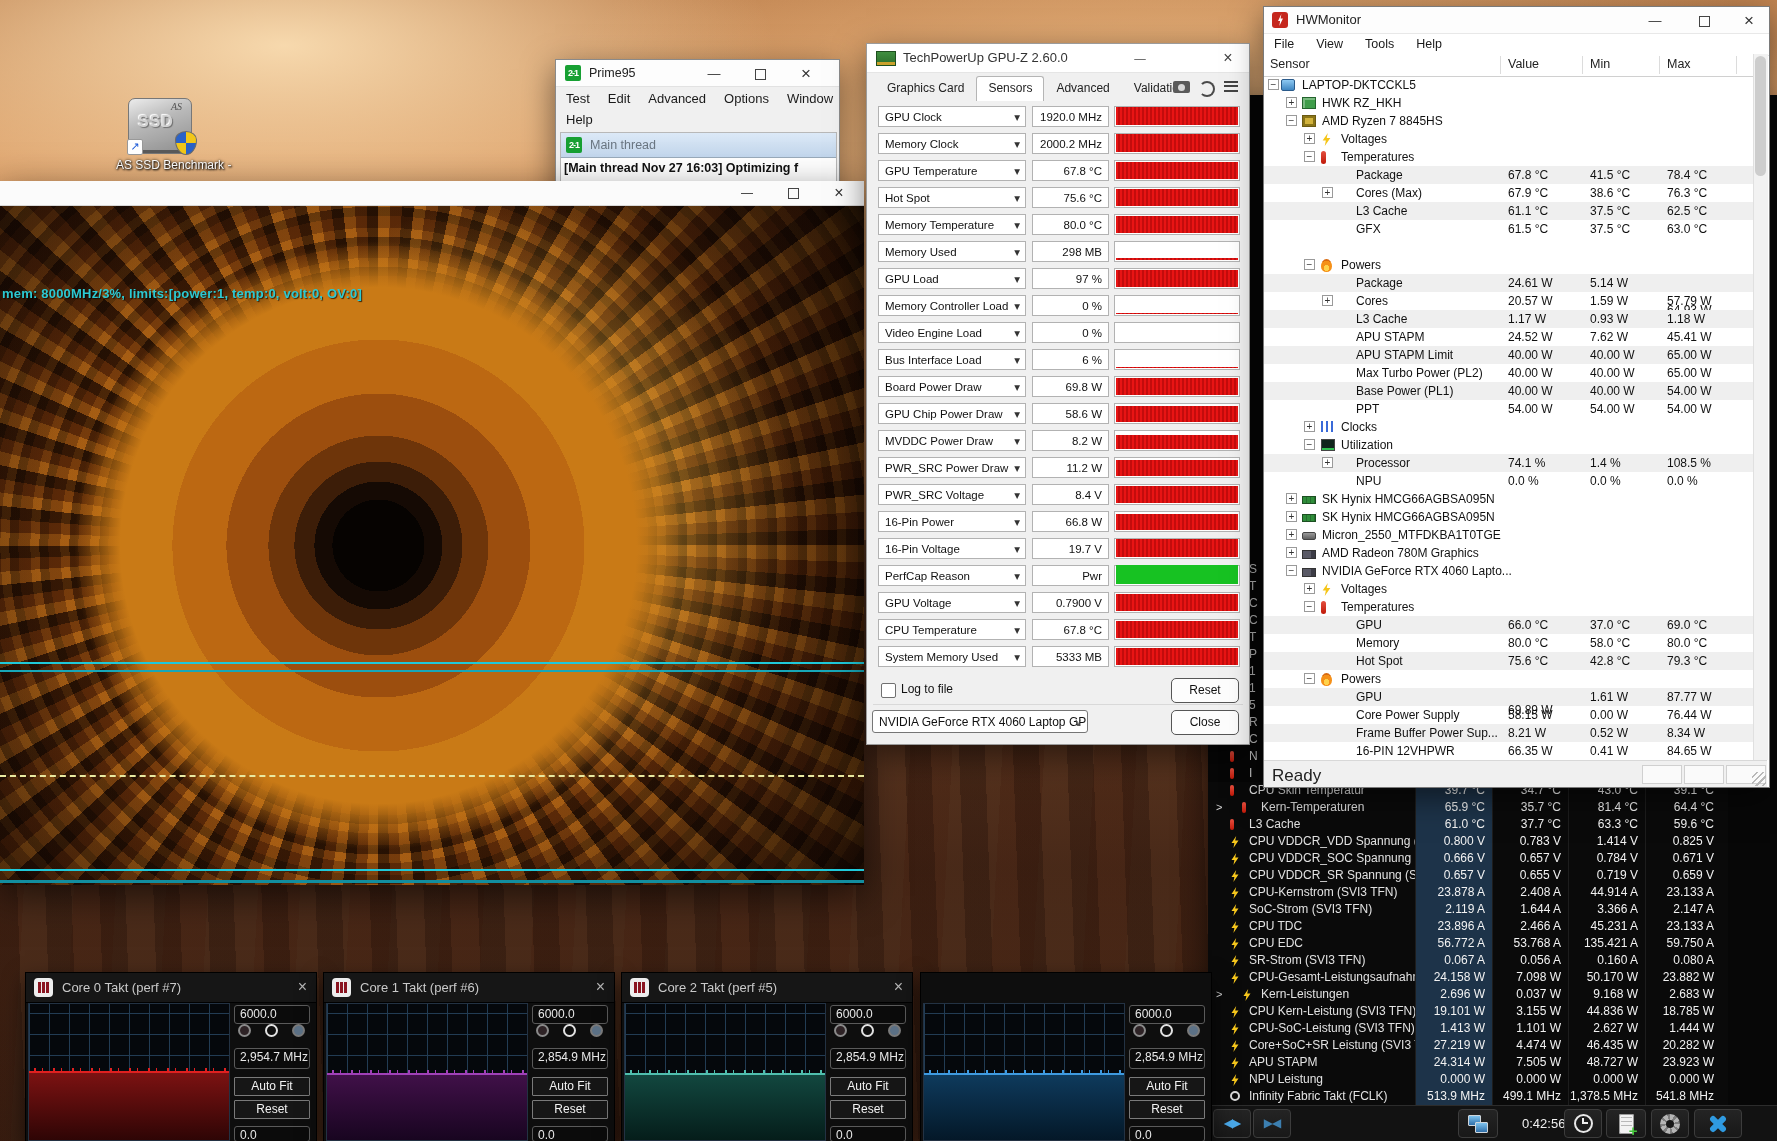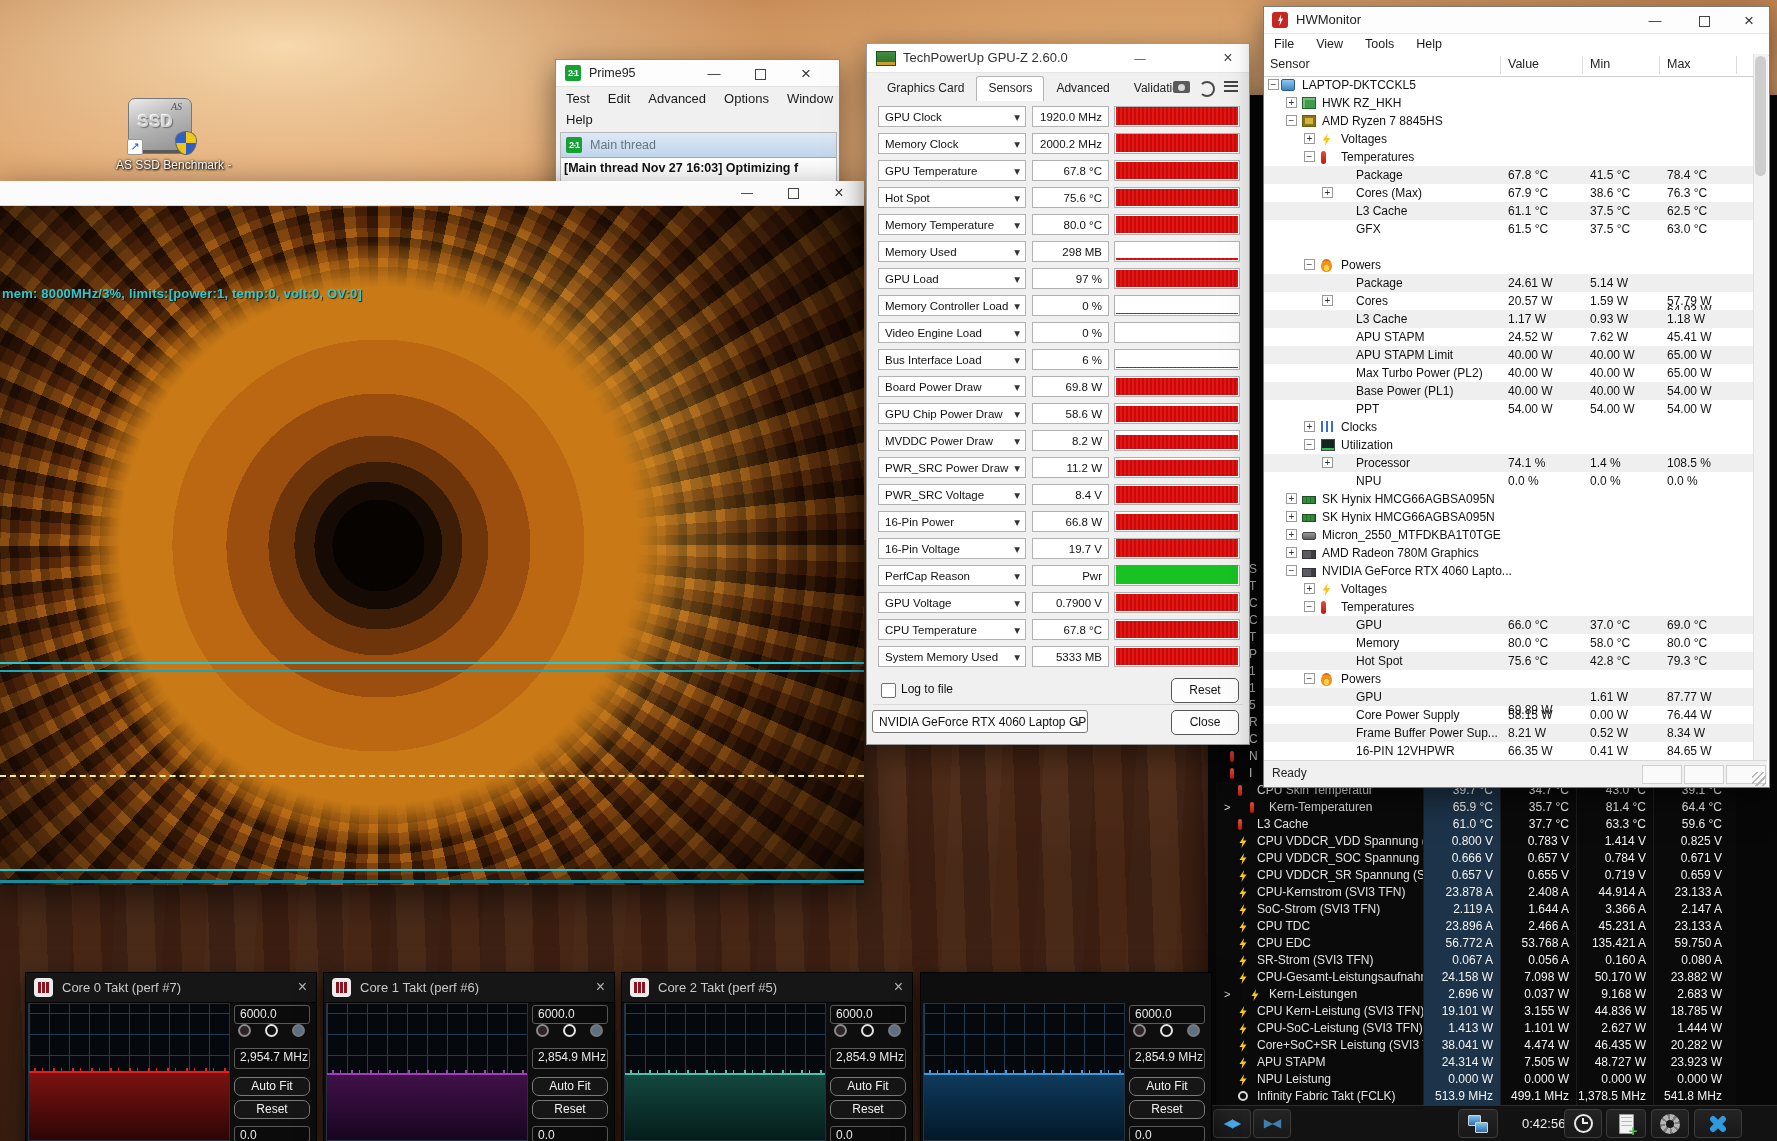--- a/index.html
+++ b/index.html
@@ -145,28 +145,28 @@
     background:radial-gradient(circle at 50% 68%,#ffd24a 0 3px,#f59018 3px 7px,#d86a10 7px);}
   .hw-ic-clock{height:11px;background:repeating-linear-gradient(90deg,#3a6ad8 0 2px,rgba(0,0,0,0) 2px 5px);}
   .hw-ic-util{background:#10261c;border:1px solid #444;box-shadow:inset 0 -4px 0 -2px #30c050;}
   .hw-ic-ram{height:8px;top:6px;border:1px solid #1c4f22;
     background:linear-gradient(90deg,#2f8d3a 0 3px,#256f2e 3px 4px,#2f8d3a 4px 7px,#256f2e 7px 8px,#2f8d3a 8px 11px,#256f2e 11px 12px,#2f8d3a 12px);}
   .hw-ic-disk{height:8px;top:6px;background:linear-gradient(#9a9a9a,#5f5f5f);border-radius:2px;border:1px solid #444;}
   .hw-ic-gpu{height:9px;top:6px;background:#5a5a66;border:1px solid #333;box-shadow:inset -4px 0 0 #3c3c46;}
   .hw-scroll{position:absolute;right:1px;top:47px;width:14px;height:706px;background:#f2f2f2;border-left:1px solid #e0e0e0;}
   .hw-thumb{position:absolute;left:1px;top:2px;width:11px;height:120px;background:#cdcdcd;border-radius:6px;}
   .hw-status{position:absolute;left:0;top:753px;width:503px;height:26px;background:#f0f0f0;border-top:1px solid #d8d8d8;}
-  .hw-ready{position:absolute;left:8px;top:5px;font-size:12px;color:#222;}
+  .hw-ready{position:absolute;left:8px;top:5px;font-size:17px;color:#222;}
   .hw-sbbox{position:absolute;top:4px;width:38px;height:17px;background:#fafafa;border:1px solid #d0d0d0;}
   .hw-grip{position:absolute;right:1px;bottom:1px;width:14px;height:14px;
     background:repeating-linear-gradient(135deg,rgba(0,0,0,0) 0 3px,#b8b8b8 3px 4.5px);}
   
   .dpanel{position:absolute;left:1208px;top:95px;width:569px;height:1046px;background:#070707;
     box-shadow:0 10px 26px rgba(0,0,0,.6);color:#e6e6e6;font-size:12px;}
-  .dp-row{position:absolute;left:8px;width:520px;height:17px;line-height:17px;background:#0a0a0a;border-bottom:1px solid #161616;}
+  .dp-row{position:absolute;left:0;width:520px;height:17px;line-height:17px;background:#0a0a0a;border-bottom:1px solid #161616;}
   .dp-cell{position:absolute;top:0;height:17px;text-align:right;padding-right:7px;box-sizing:border-box;color:#f2f2f2;
     border-left:1px solid #1d1d1d;}
   .dp-cur{left:207px;width:77px;background:#1d3349;}
   .dp-min{left:284px;width:76px;}
   .dp-max{left:360px;width:77px;}
   .dp-avg{left:437px;width:76px;}
   .dp-label{position:absolute;top:0;white-space:nowrap;color:#e2e2e2;}
   .dp-ic{position:absolute;top:3px;}
   .dp-temp{width:4px;height:11px;background:linear-gradient(#e85040,#c01808);border-radius:2px;}
   .dp-volt{width:10px;height:12px;background:#f7c71c;clip-path:polygon(62% 0,15% 58%,44% 58%,34% 100%,85% 38%,52% 38%);}
@@ -216,21 +216,21 @@
     border:1px solid #233243;box-sizing:border-box;overflow:hidden;
     background-image:repeating-linear-gradient(90deg,#223c54 0 1px,rgba(0,0,0,0) 1px 20px),
                      repeating-linear-gradient(0deg,#223c54 0 1px,rgba(0,0,0,0) 1px 21px);}
   .ct-fill{position:absolute;left:0;right:0;bottom:0;}
   .ct-jag{position:absolute;left:0;right:0;top:-5px;height:5px;}
   .ct-box{position:absolute;left:208px;width:76px;background:#0b0b0b;border:1px solid #5a5a5a;border-radius:3px;
     color:#e8e8e8;font-size:12px;padding:1px 5px;box-sizing:border-box;white-space:nowrap;}
   .ct-ymax{top:32px;height:19px;}
   .ct-val{top:75px;height:21px;}
   .ct-ymin{top:153px;height:16px;}
-  .ct-btn{position:absolute;left:208px;width:76px;background:#161616;border:1px solid #7a7a7a;border-radius:7px;
+  .ct-btn{position:absolute;left:208px;width:76px;background:#161616;border:1px solid #7a7a7a;border-radius:1px;
     color:#f2f2f2;font-size:12px;text-align:center;box-sizing:border-box;}
   .ct-af{top:104px;height:19px;padding-top:1px;}
   .ct-rs{top:127px;height:19px;padding-top:1px;}
   .ct-r{position:absolute;top:51px;width:13px;height:13px;border-radius:50%;box-sizing:border-box;}
   .ct-r.r1{left:212px;background:#2e2326;border:2px solid #8a8a8a;}
   .ct-r.r2{left:239px;background:rgba(0,0,0,0);border:2px solid #e2e2e2;}
   .ct-r.r3{left:266px;background:#5c7186;border:2px solid #7a7a7a;}
 </style>
 </head>
 <body>
@@ -466,21 +466,21 @@
           <div class="dp-ic dp-volt" style="left: 22px;"></div>
           <div class="dp-label" style="left: 41px;">CPU-SoC-Leistung (SVI3 TFN)</div>
           <div class="dp-cell dp-cur">1.413 W</div>
           <div class="dp-cell dp-min">1.101 W</div>
           <div class="dp-cell dp-max">2.627 W</div>
           <div class="dp-cell dp-avg">1.444 W</div>
         </div>
         <div class="dp-row" style="top: 942px;">
           <div class="dp-ic dp-volt" style="left: 22px;"></div>
           <div class="dp-label" style="left: 41px;">Core+SoC+SR Leistung (SVI3 TFN)</div>
-          <div class="dp-cell dp-cur">38.041 W</div>
+          <div class="dp-cell dp-cur">27.219 W</div>
           <div class="dp-cell dp-min">4.474 W</div>
           <div class="dp-cell dp-max">46.435 W</div>
           <div class="dp-cell dp-avg">20.282 W</div>
         </div>
         <div class="dp-row" style="top: 959px;">
           <div class="dp-ic dp-volt" style="left: 22px;"></div>
           <div class="dp-label" style="left: 41px;">APU STAPM</div>
           <div class="dp-cell dp-cur">24.314 W</div>
           <div class="dp-cell dp-min">7.505 W</div>
           <div class="dp-cell dp-max">48.727 W</div>

